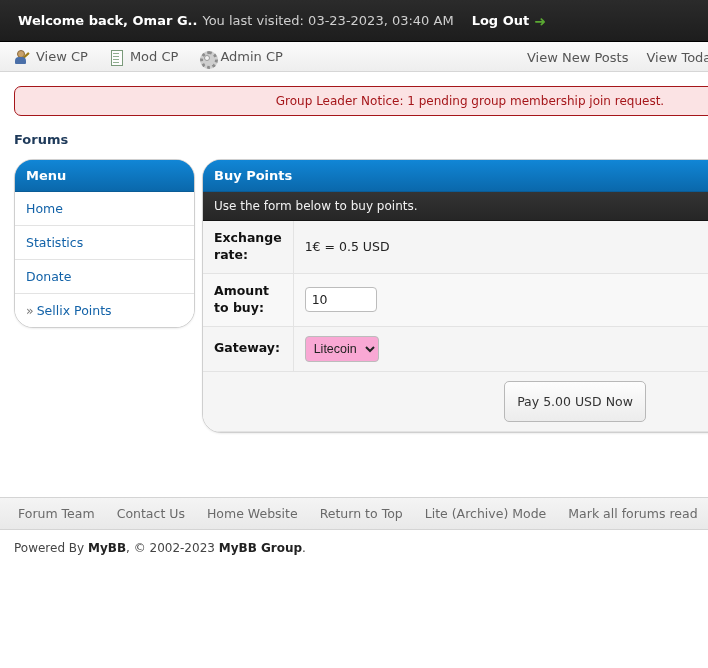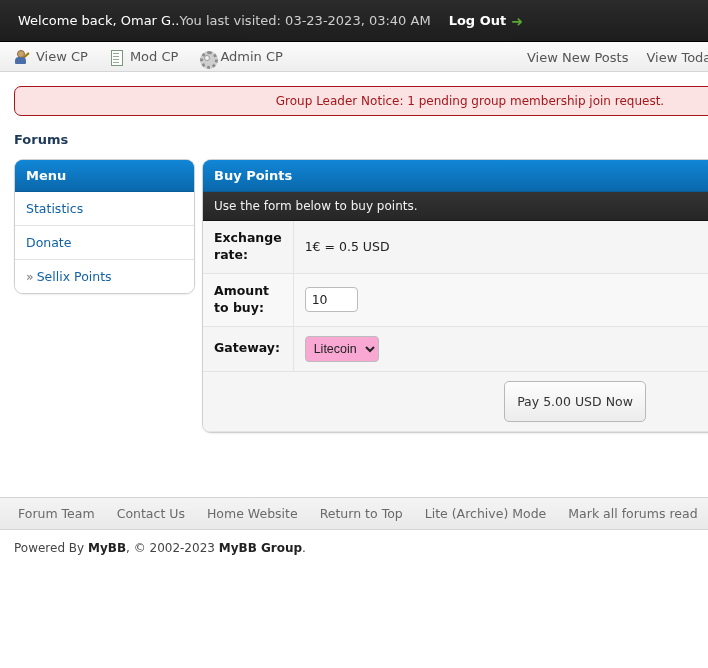--- a/index.html
+++ b/index.html
@@ -32,21 +32,22 @@
     height: 42px;
     display: flex;
     align-items: center;
     padding: 0 18px;
     color: #d8d8d8;
     font-size: 13px;
     white-space: nowrap;
   }
   .panel-bar .welcome-strong {
     color: #ffffff;
-    font-weight: normal;
+    font-weight: bold;
+    margin-right: 5px;
   }
   .panel-bar .visited { color: #cfcfcf; }
   .panel-bar .logout {
     color: #ffffff;
     font-weight: bold;
     margin-left: 18px;
     text-decoration: none;
   }
   .panel-bar .arrow-icon {
     color: #5aa832;
@@ -154,21 +155,21 @@
   }
   .breadcrumb a { color: #1e3a5a; text-decoration: none; }
 
   
   .cols { display: flex; align-items: flex-start; gap: 7px; }
 
   
   .tborder {
     background: #fff;
     border: 1px solid #cfcfcf;
-    border-radius: 9px;
+    border-radius: 19px;
     overflow: hidden;
     box-shadow: 0 1px 2px rgba(0,0,0,.07);
   }
   .thead {
     background: #0f7dc9;
     background-image: linear-gradient(#1186d6, #0a68ab);
     color: #fff;
     font-weight: bold;
     font-size: 13px;
     padding: 8px 11px;
@@ -213,21 +214,21 @@
     font-weight: bold;
     color: #111;
     border-right: 1px solid #e3e3e3;
     background: #f5f5f5;
     line-height: 1.35;
   }
   .form-table tr.alt td { background: #f8f8f8; }
   .val-text { color: #222; font-size: 12.5px; }
 
   .num-input {
-    width: 53px;
+    width: 72px;
     font-family: "DejaVu Sans", "Liberation Sans", sans-serif;
     font-size: 12.5px;
     padding: 4px 3px 4px 6px;
     border: 1px solid #bcbcbc;
     border-radius: 4px;
     background: #fff;
     color: #222;
   }
   .select-input {
     font-family: Liberation Sans, sans-serif;
@@ -323,20 +324,23 @@
     </div>
 
     <div class="breadcrumb">
       <a href="#">Forums</a>
     </div>
 
     <div class="cols">
 
       <div class="sidebar tborder">
         <div class="thead">Menu</div>
+        <a href="#" class="side-link">
+          <span>Home</span>
+        </a>
         <a href="#" class="side-link">
           <span>Statistics</span>
         </a>
         <a href="#" class="side-link">
           <span>Donate</span>
         </a>
         <a href="#" class="side-link active">
           <span class="chev">»</span><span>Sellix Points</span>
         </a>
       </div>

